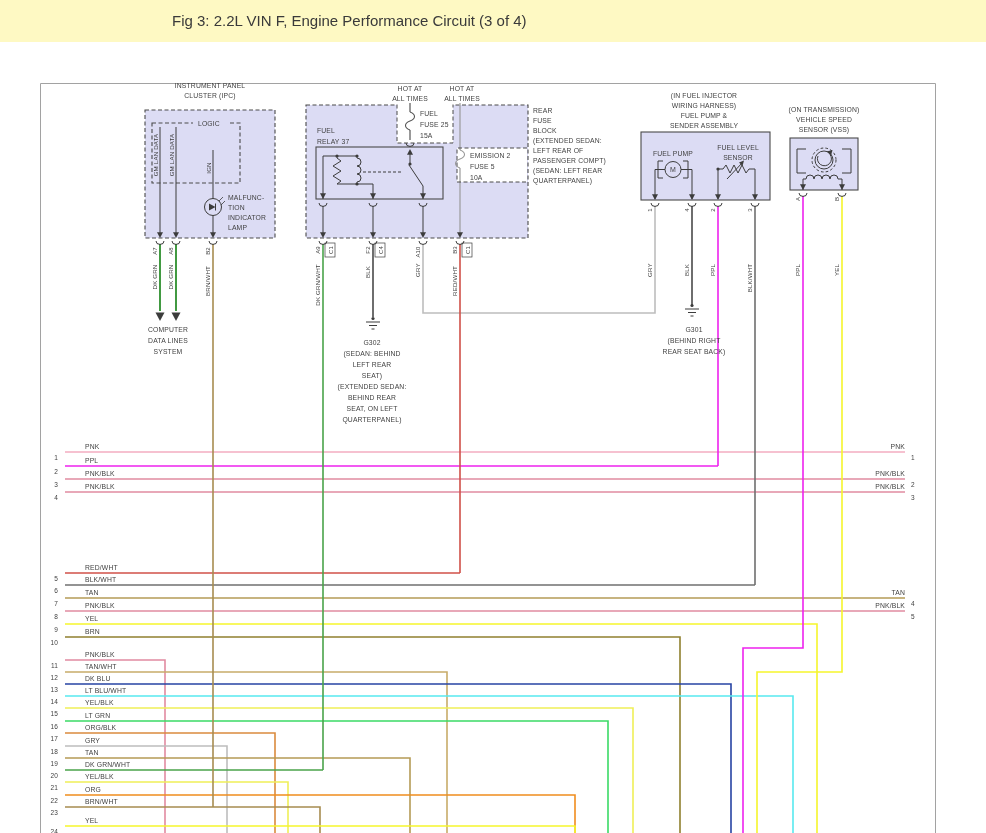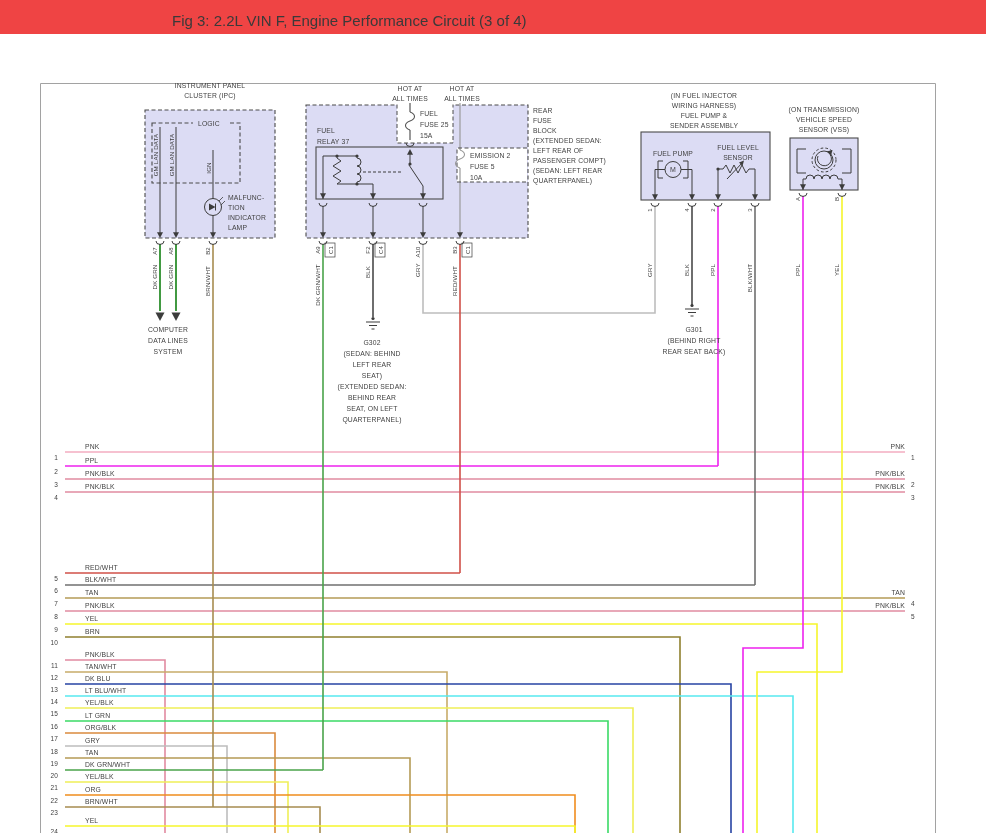--- a/index.html
+++ b/index.html
@@ -1,18 +1,18 @@
 <!DOCTYPE html>
 <html><head>
 <meta charset="utf-8">
 <style>
   html,body{margin:0;padding:0;background:#fff;}
   .stage{position:relative;width:986px;height:833px;background:#fff;overflow:hidden;
          font-family:"Liberation Sans",sans-serif;}
-  .topbar{position:absolute;left:0;top:0;width:986px;height:34px;background:#ef4444;}
+  .topbar{position:absolute;left:0;top:0;width:986px;height:42px;background:#fef9c3;}
   .topbar span{display:inline-block;padding-left:172px;line-height:42px;font-size:15px;color:#3a3a3a;}
   svg{position:absolute;left:0;top:0;}
   svg text{font-family:"Liberation Sans","DejaVu Sans",sans-serif;letter-spacing:.15px;}
 </style>
 </head>
 <body>
 
 <div class="stage">
   <div class="topbar">
     <span>Fig 3: 2.2L VIN F, Engine Performance Circuit (3 of 4)</span>

